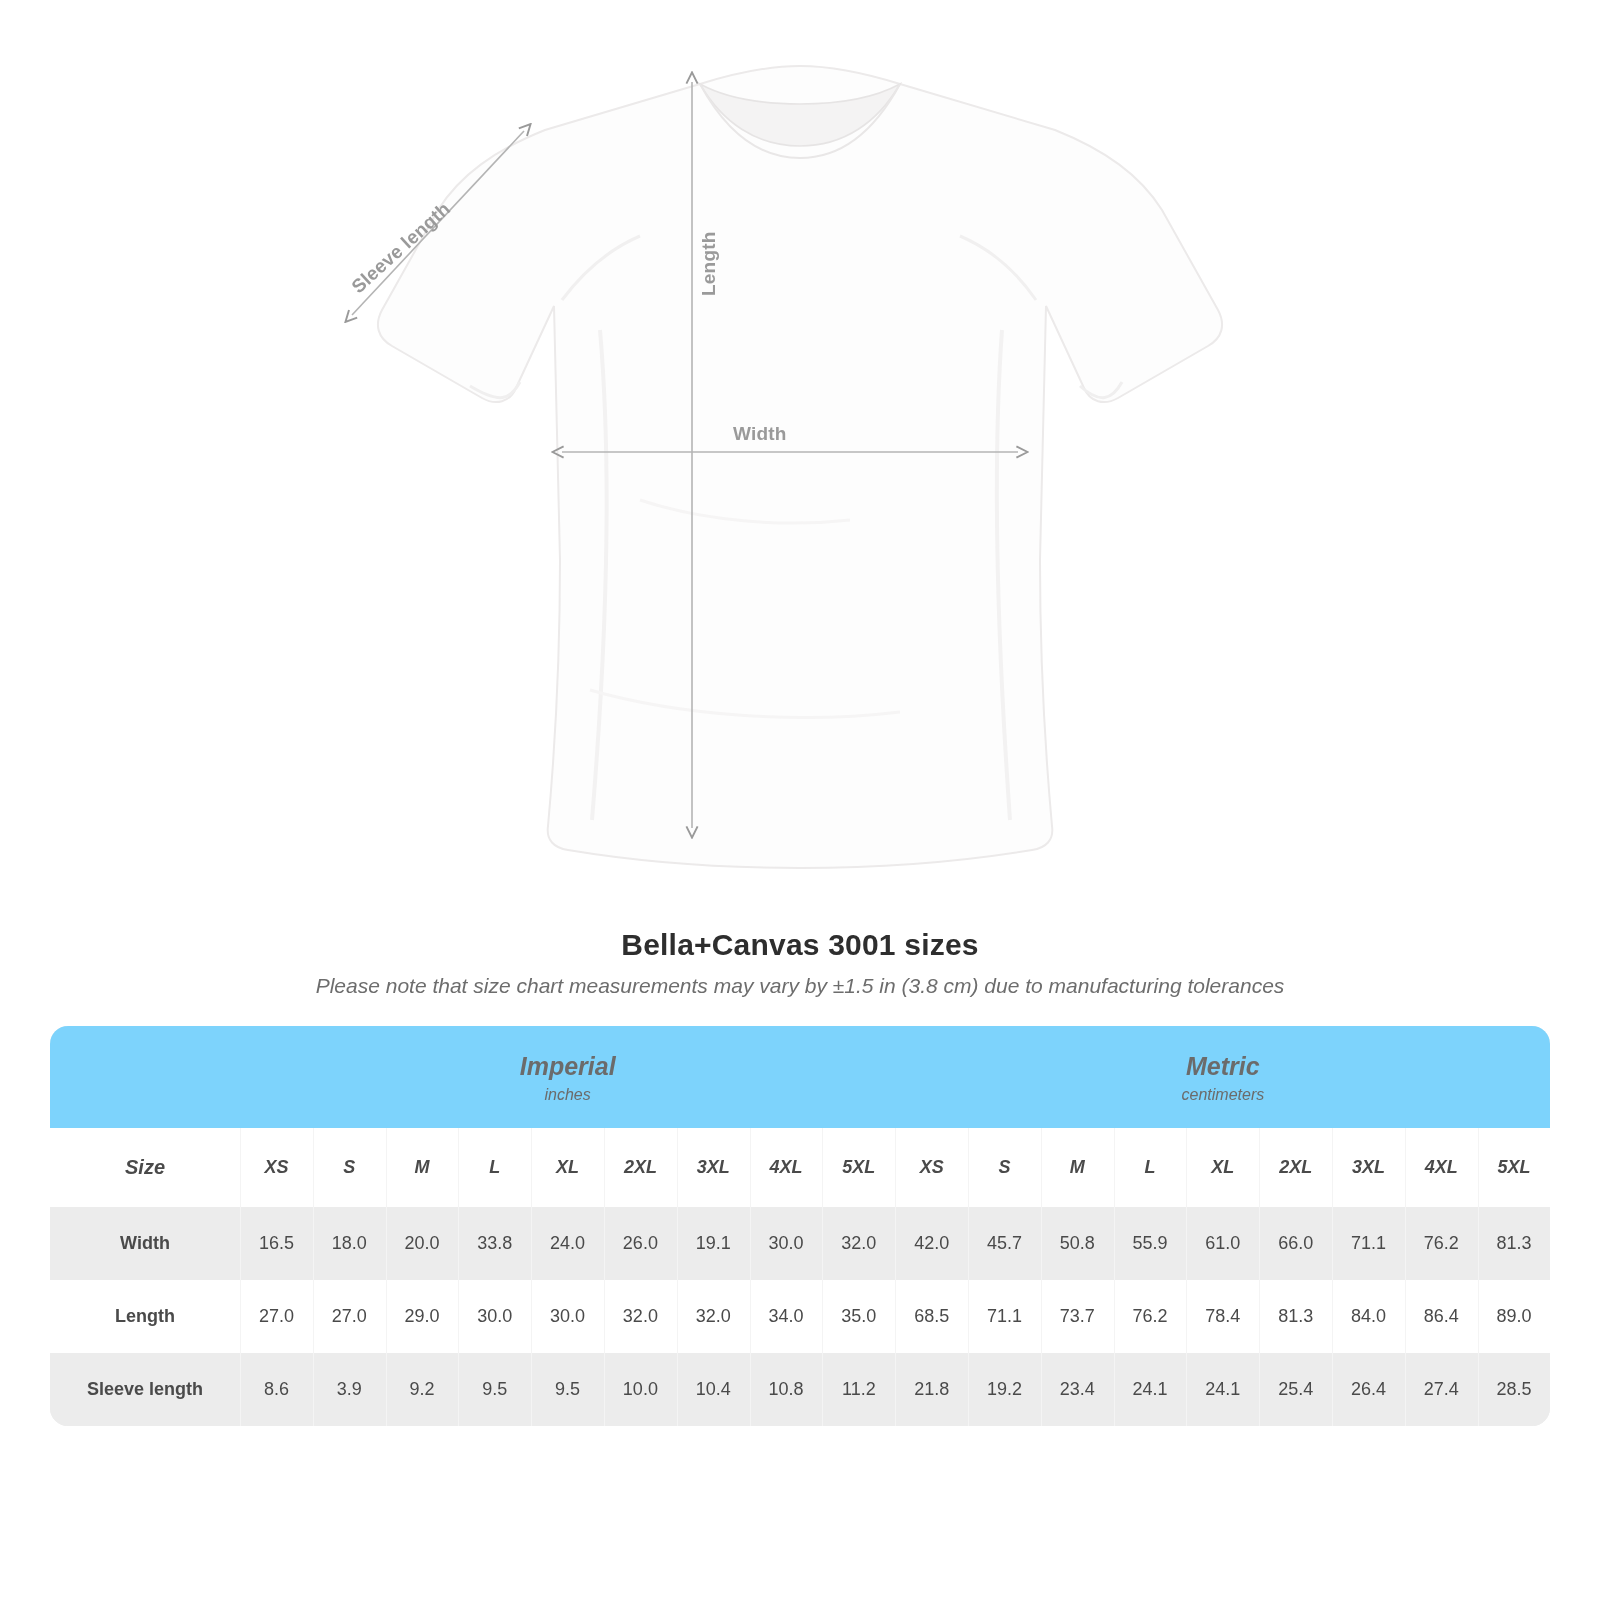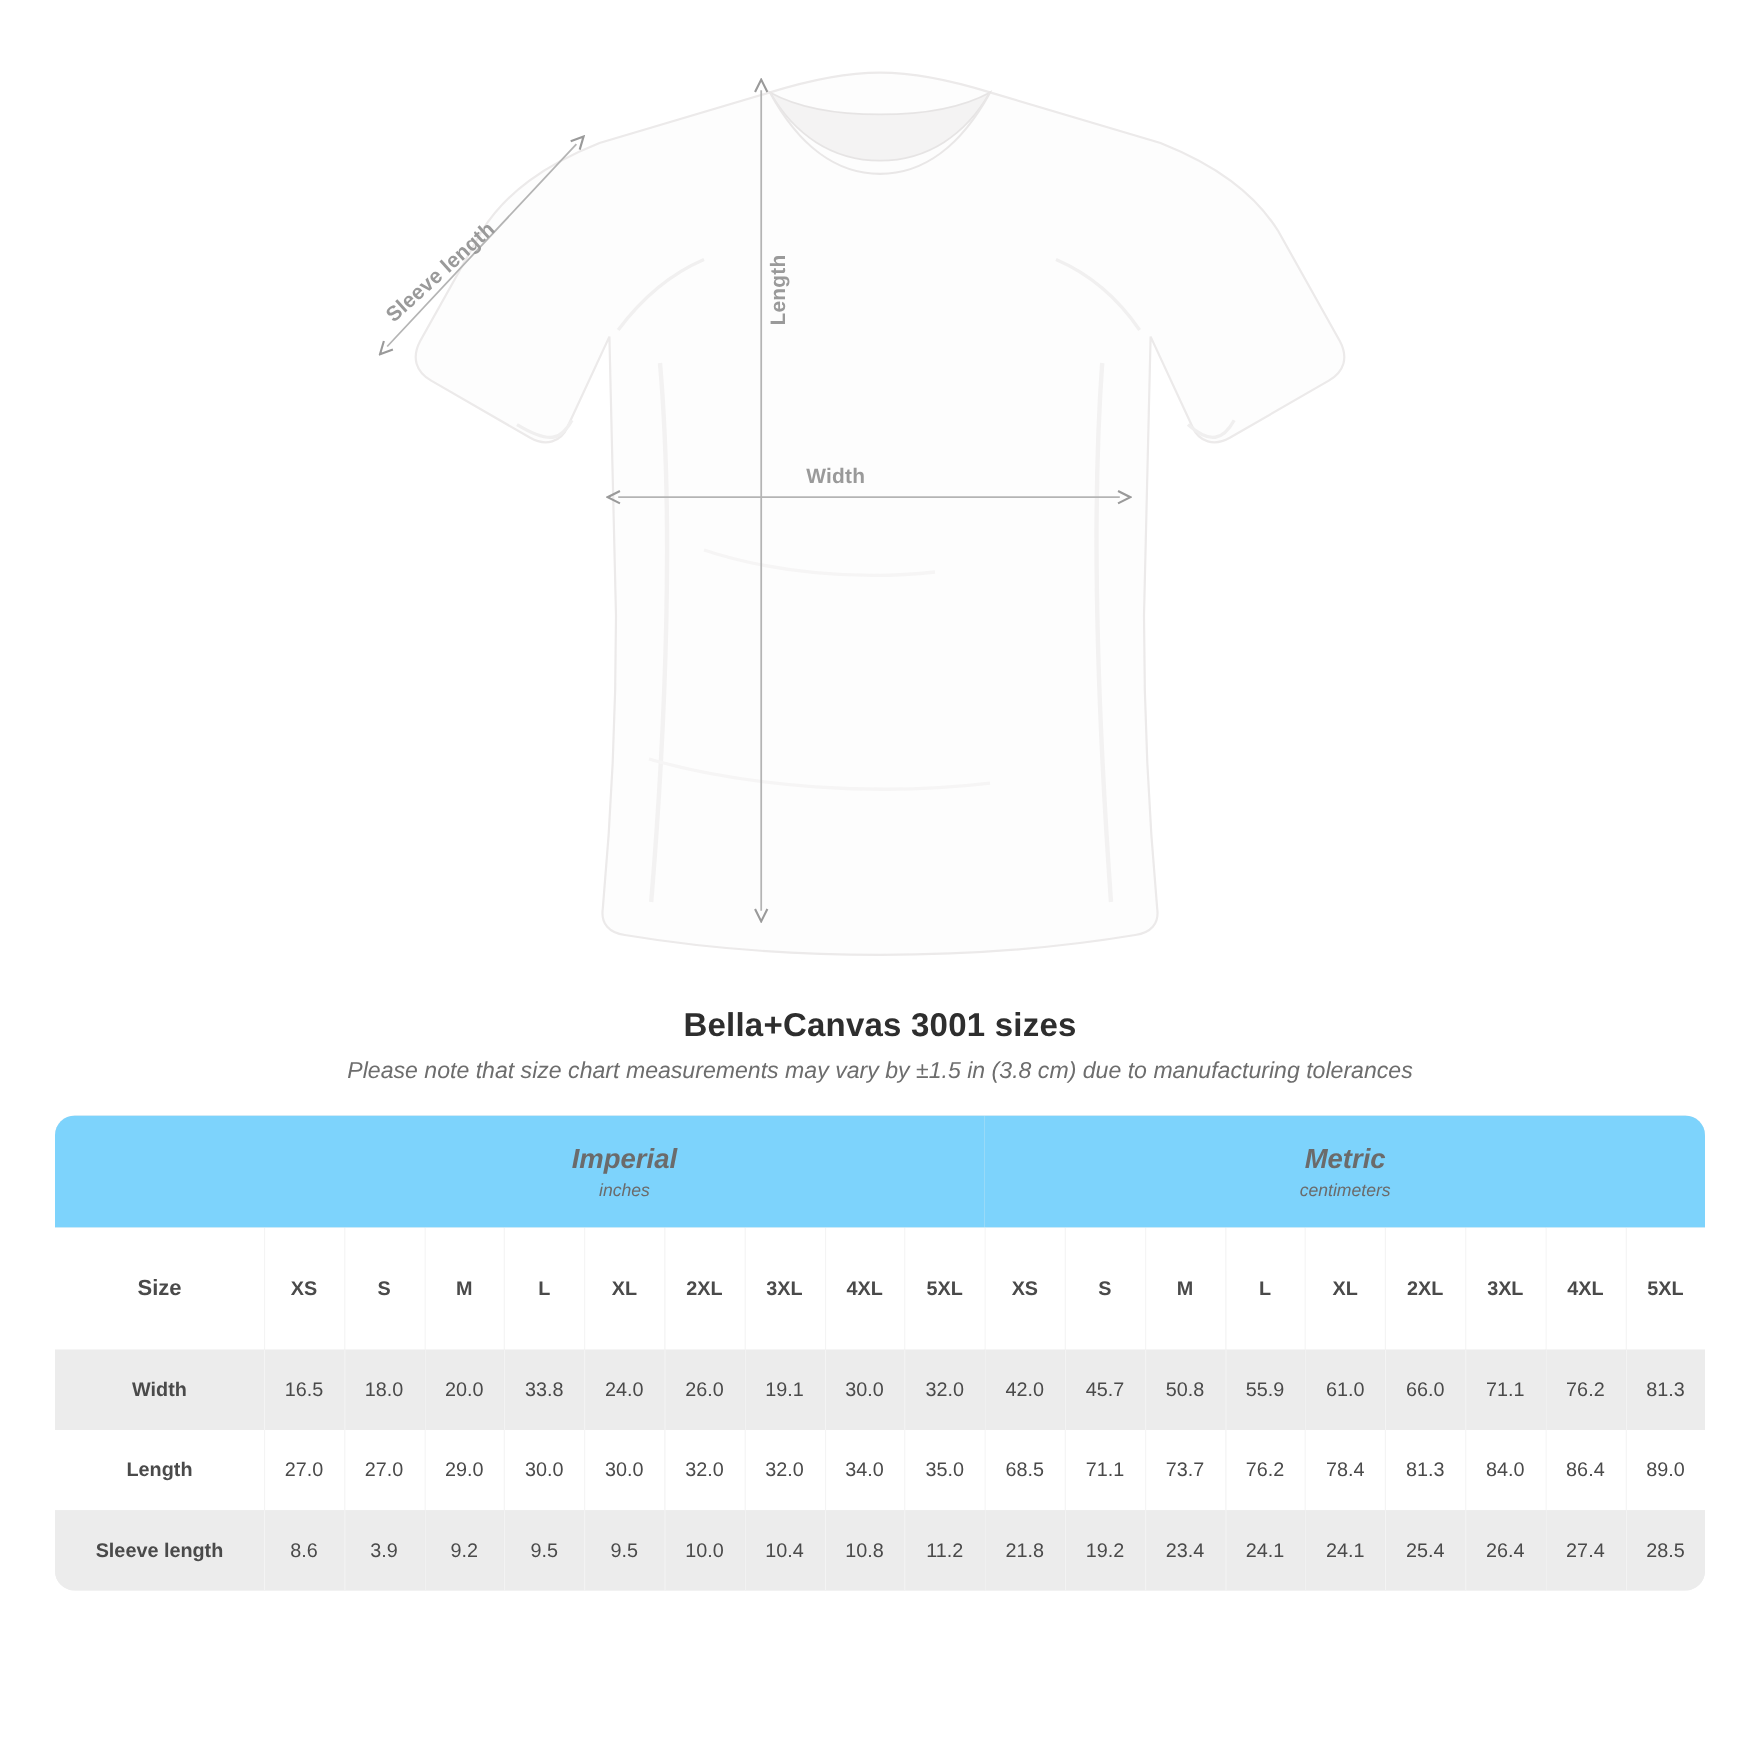--- a/index.html
+++ b/index.html
@@ -53,21 +53,21 @@
     left: 362px;
     top: 276px;
     transform: rotate(-42deg);
     transform-origin: left bottom;
     white-space: nowrap;
   }
 
   
   .title-block {
     text-align: center;
-    margin-top: 16px;
+    margin-top: 28px;
   }
   .chart-title {
     font-size: 30px;
     font-weight: bold;
     color: #2e2e2e;
     letter-spacing: 0.2px;
   }
   .chart-note {
     font-size: 21px;
     font-style: italic;
@@ -105,24 +105,25 @@
     color: #6b6b6b;
   }
   .unit-sub {
     font-size: 16px;
     font-style: italic;
     color: #6b6b6b;
     margin-top: 5px;
   }
   .header-row td {
     background: #ffffff;
-    padding: 44px 0;
+    padding: 28px 0;
     font-weight: bold;
     color: #4d4d4d;
     font-size: 19px;
+    font-style: italic;
   }
   .header-row td.rowlabel {
     font-size: 20px;
   }
   .data-row td {
     padding: 26px 0;
     font-size: 19px;
   }
   .data-row.shade td {
     background: #ececec;

